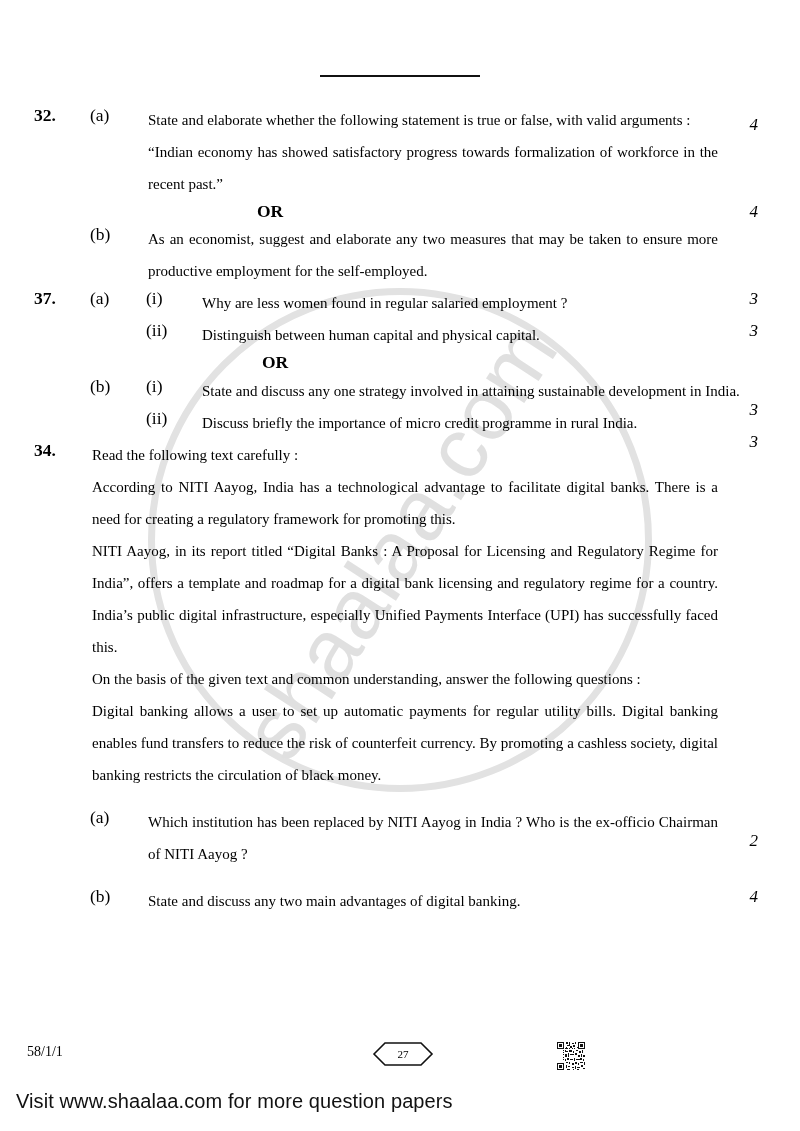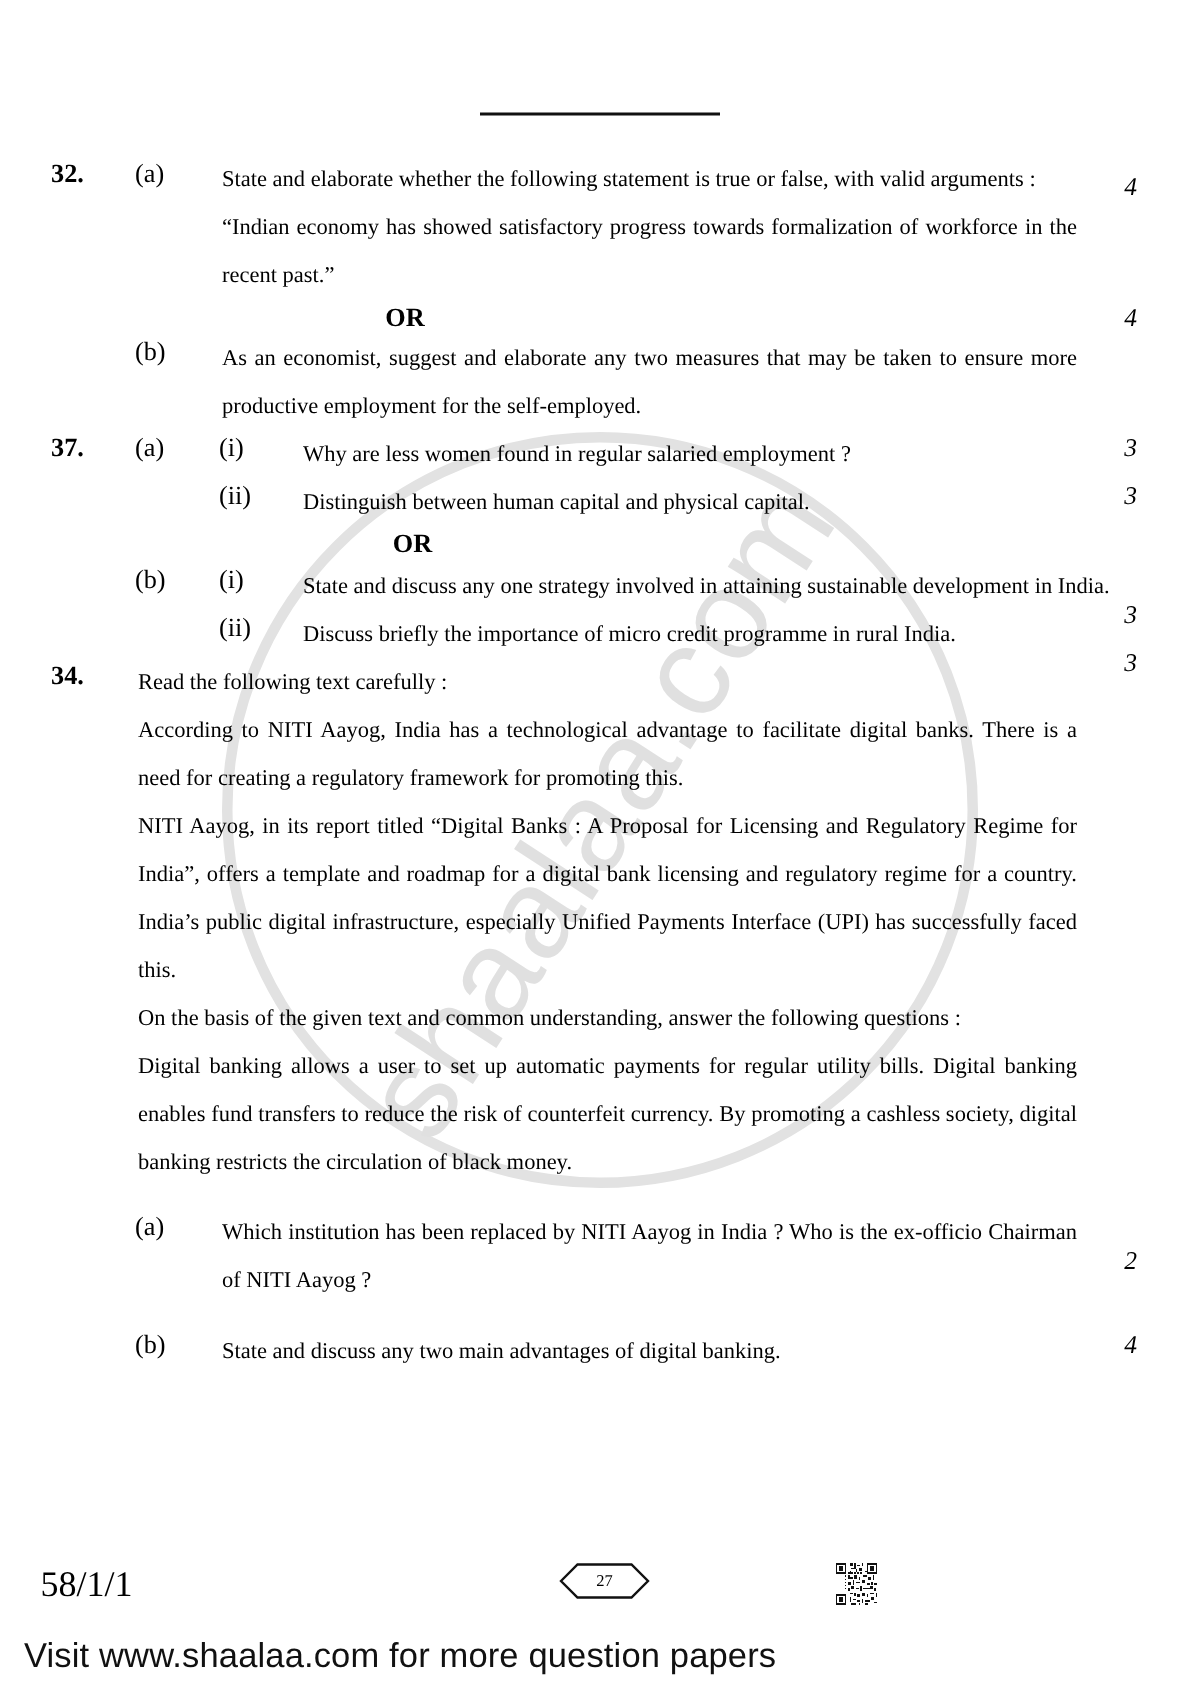--- a/index.html
+++ b/index.html
@@ -126,21 +126,21 @@
     position: absolute;
     left: 0;
     top: 1038px;
     width: 800px;
     height: 46px;
   }
   .paper-code {
     position: absolute;
     left: 27px;
     top: 6px;
-    font-size: 24px;
+    font-size: 14px;
     font-family: "Liberation Serif", "DejaVu Serif", serif;
   }
   .pagenum-wrap {
     position: absolute;
     left: 372px;
     top: 3px;
     width: 62px;
     height: 26px;
   }
   .pagenum-wrap svg { display: block; }
@@ -162,21 +162,21 @@
     width: 30px;
     height: 30px;
   }
   .qr svg { display: block; }
 
   .site-banner {
     position: absolute;
     left: 16px;
     top: 1090px;
     font-family: "Liberation Sans", "DejaVu Sans", sans-serif;
-    font-size: 23px;
+    font-size: 20px;
     color: #111111;
     letter-spacing: 0.1px;
   }
 </style>
 </head>
 <body>
 
 <div id="watermark">
   <div class="ring"></div>
   <div class="wm-text">shaalaa.com</div>

